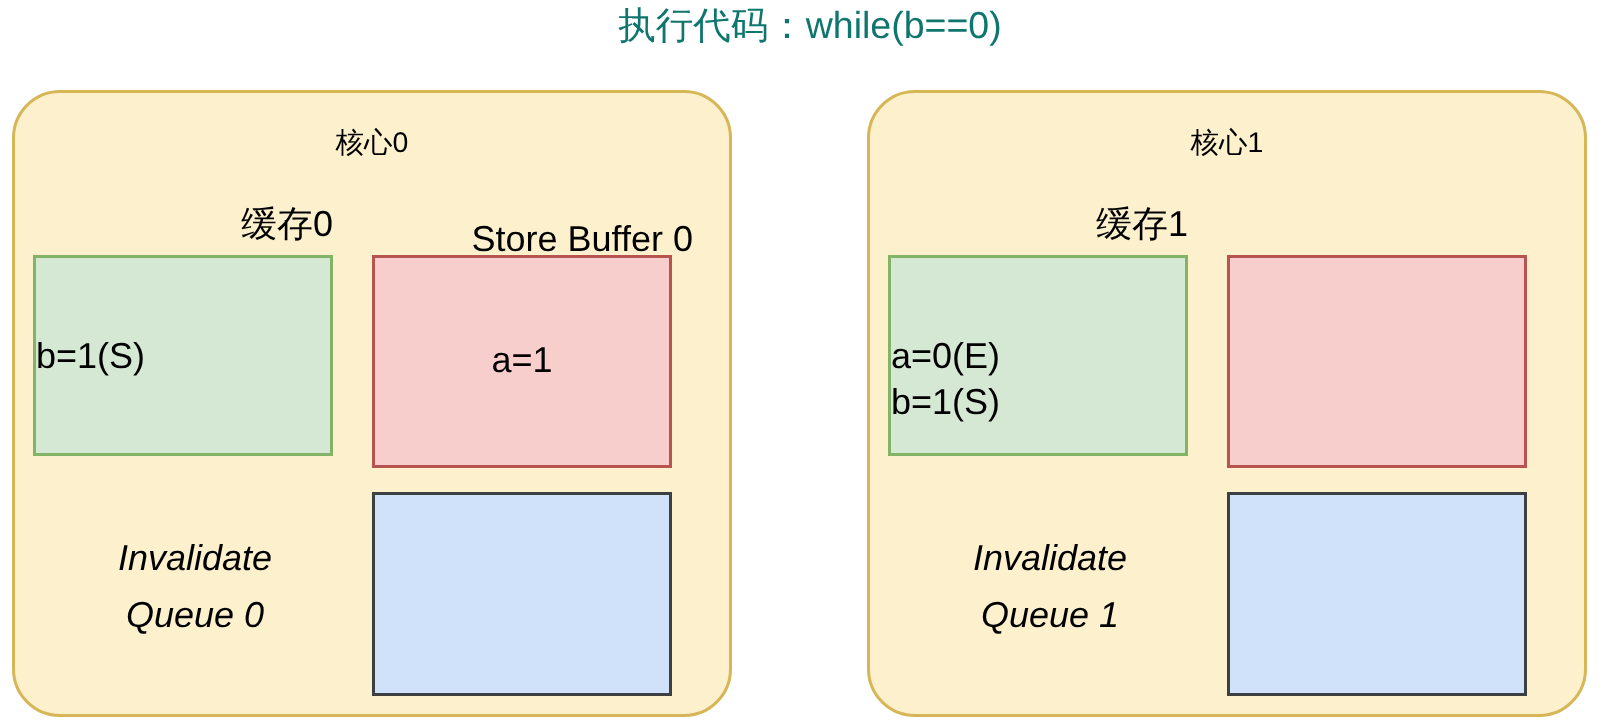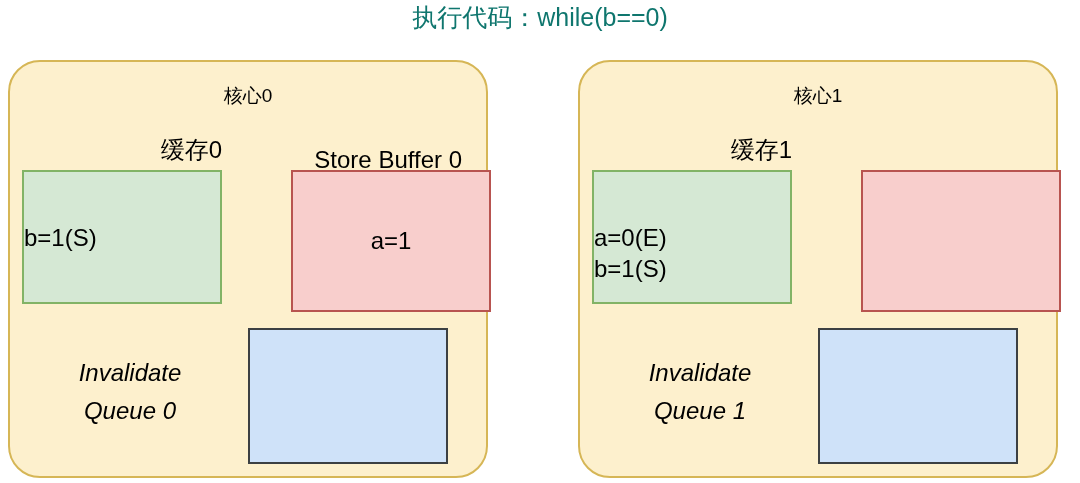--- a/index.html
+++ b/index.html
@@ -76,21 +76,20 @@
     background: #d5e8d4;
     border: 2px solid #82b366;
   }
   .store-buffer-box {
     left: 238px;
     top: 108px;
     width: 200px;
     height: 142px;
     background: #f8cecc;
     border: 2px solid #b85450;
-    margin-left: 43px;
   }
   .invalidate-queue-box {
     left: 238px;
     top: 266px;
     width: 200px;
     height: 136px;
     background: #cfe2f9;
     border: 2px solid #3c4043;
   }
 

